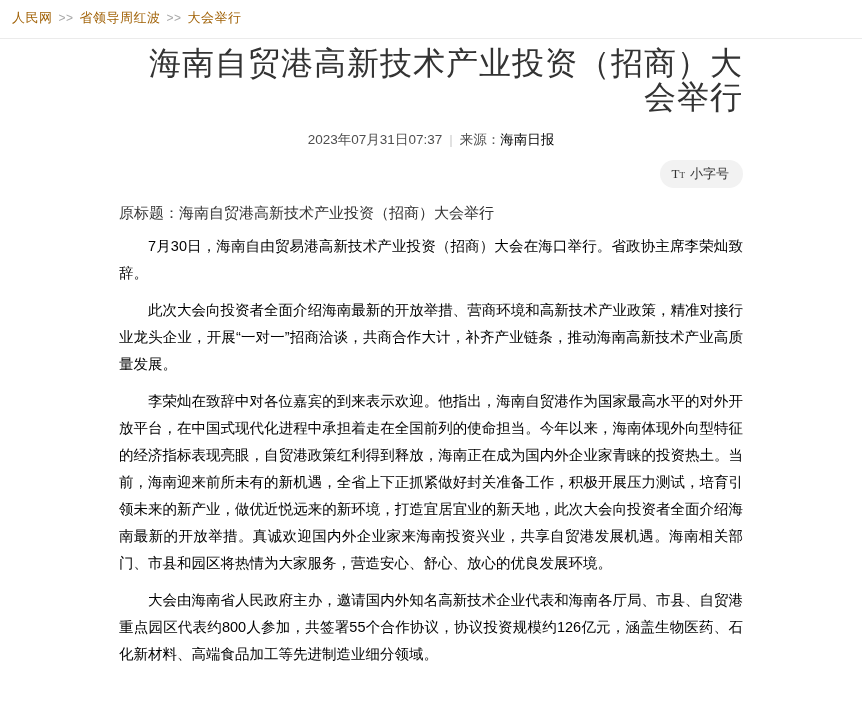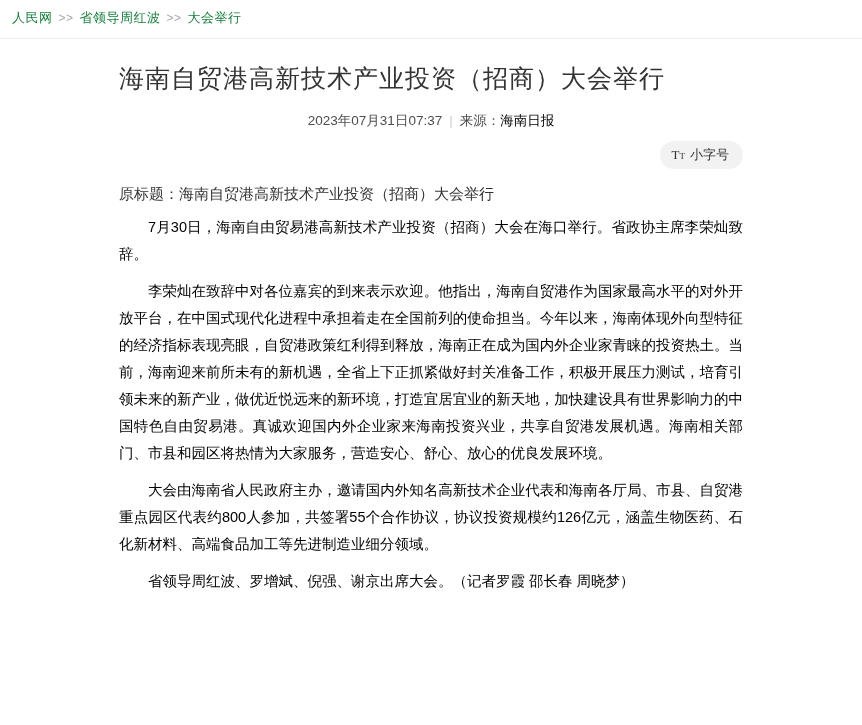--- a/index.html
+++ b/index.html
@@ -12,44 +12,44 @@
     overflow: hidden;
   }
   
   .breadcrumb {
     padding: 9px 12px 11px 12px;
     font-size: 13px;
     color: #9b9b9b;
     letter-spacing: 0.5px;
   }
   .breadcrumb a {
-    color: #15803d;
+    color: #a16207;
     text-decoration: none;
     cursor: pointer;
   }
   .breadcrumb .sep {
     margin: 0 6px;
     color: #a8a8a8;
     font-size: 12px;
   }
   .top-divider {
     border: none;
     border-top: 1px solid #ebebeb;
     height: 0;
     width: 100%;
   }
   
   .content {
     width: 624px;
     margin: 0 auto;
   }
   h1.article-title {
-    margin-top: 22px;
-    text-align: left;
-    font-size: 25px;
+    margin-top: 7px;
+    text-align: right;
+    font-size: 32px;
     font-weight: 500;
     color: #333333;
     letter-spacing: 1px;
     line-height: 34px;
   }
   .article-subtitle {
     margin-top: 11px;
     text-align: center;
     font-size: 13px;
     color: #8c8c8c;
@@ -133,18 +133,18 @@
 
   <div class="toolbar">
     <button class="font-size-pill">
       <span><span class="t-large">T</span><span class="t-small">T</span></span><span class="pill-label">小字号</span>
     </button>
   </div>
 
   <div class="article-body">
     <p class="original-title">原标题：海南自贸港高新技术产业投资（招商）大会举行</p>
     <p class="para">7月30日，海南自由贸易港高新技术产业投资（招商）大会在海口举行。省政协主席李荣灿致辞。</p>
-    <p class="para">李荣灿在致辞中对各位嘉宾的到来表示欢迎。他指出，海南自贸港作为国家最高水平的对外开放平台，在中国式现代化进程中承担着走在全国前列的使命担当。今年以来，海南体现外向型特征的经济指标表现亮眼，自贸港政策红利得到释放，海南正在成为国内外企业家青睐的投资热土。当前，海南迎来前所未有的新机遇，全省上下正抓紧做好封关准备工作，积极开展压力测试，培育引领未来的新产业，做优近悦远来的新环境，打造宜居宜业的新天地，加快建设具有世界影响力的中国特色自由贸易港。真诚欢迎国内外企业家来海南投资兴业，共享自贸港发展机遇。海南相关部门、市县和园区将热情为大家服务，营造安心、舒心、放心的优良发展环境。</p>
+    <p class="para">此次大会向投资者全面介绍海南最新的开放举措、营商环境和高新技术产业政策，精准对接行业龙头企业，开展“一对一”招商洽谈，共商合作大计，补齐产业链条，推动海南高新技术产业高质量发展。</p>
+    <p class="para">李荣灿在致辞中对各位嘉宾的到来表示欢迎。他指出，海南自贸港作为国家最高水平的对外开放平台，在中国式现代化进程中承担着走在全国前列的使命担当。今年以来，海南体现外向型特征的经济指标表现亮眼，自贸港政策红利得到释放，海南正在成为国内外企业家青睐的投资热土。当前，海南迎来前所未有的新机遇，全省上下正抓紧做好封关准备工作，积极开展压力测试，培育引领未来的新产业，做优近悦远来的新环境，打造宜居宜业的新天地，此次大会向投资者全面介绍海南最新的开放举措。真诚欢迎国内外企业家来海南投资兴业，共享自贸港发展机遇。海南相关部门、市县和园区将热情为大家服务，营造安心、舒心、放心的优良发展环境。</p>
     <p class="para">大会由海南省人民政府主办，邀请国内外知名高新技术企业代表和海南各厅局、市县、自贸港重点园区代表约800人参加，共签署55个合作协议，协议投资规模约126亿元，涵盖生物医药、石化新材料、高端食品加工等先进制造业细分领域。</p>
-    <p class="para">省领导周红波、罗增斌、倪强、谢京出席大会。（记者罗霞 邵长春 周晓梦）</p>
   </div>
 
 </div>
 
 </body></html>

